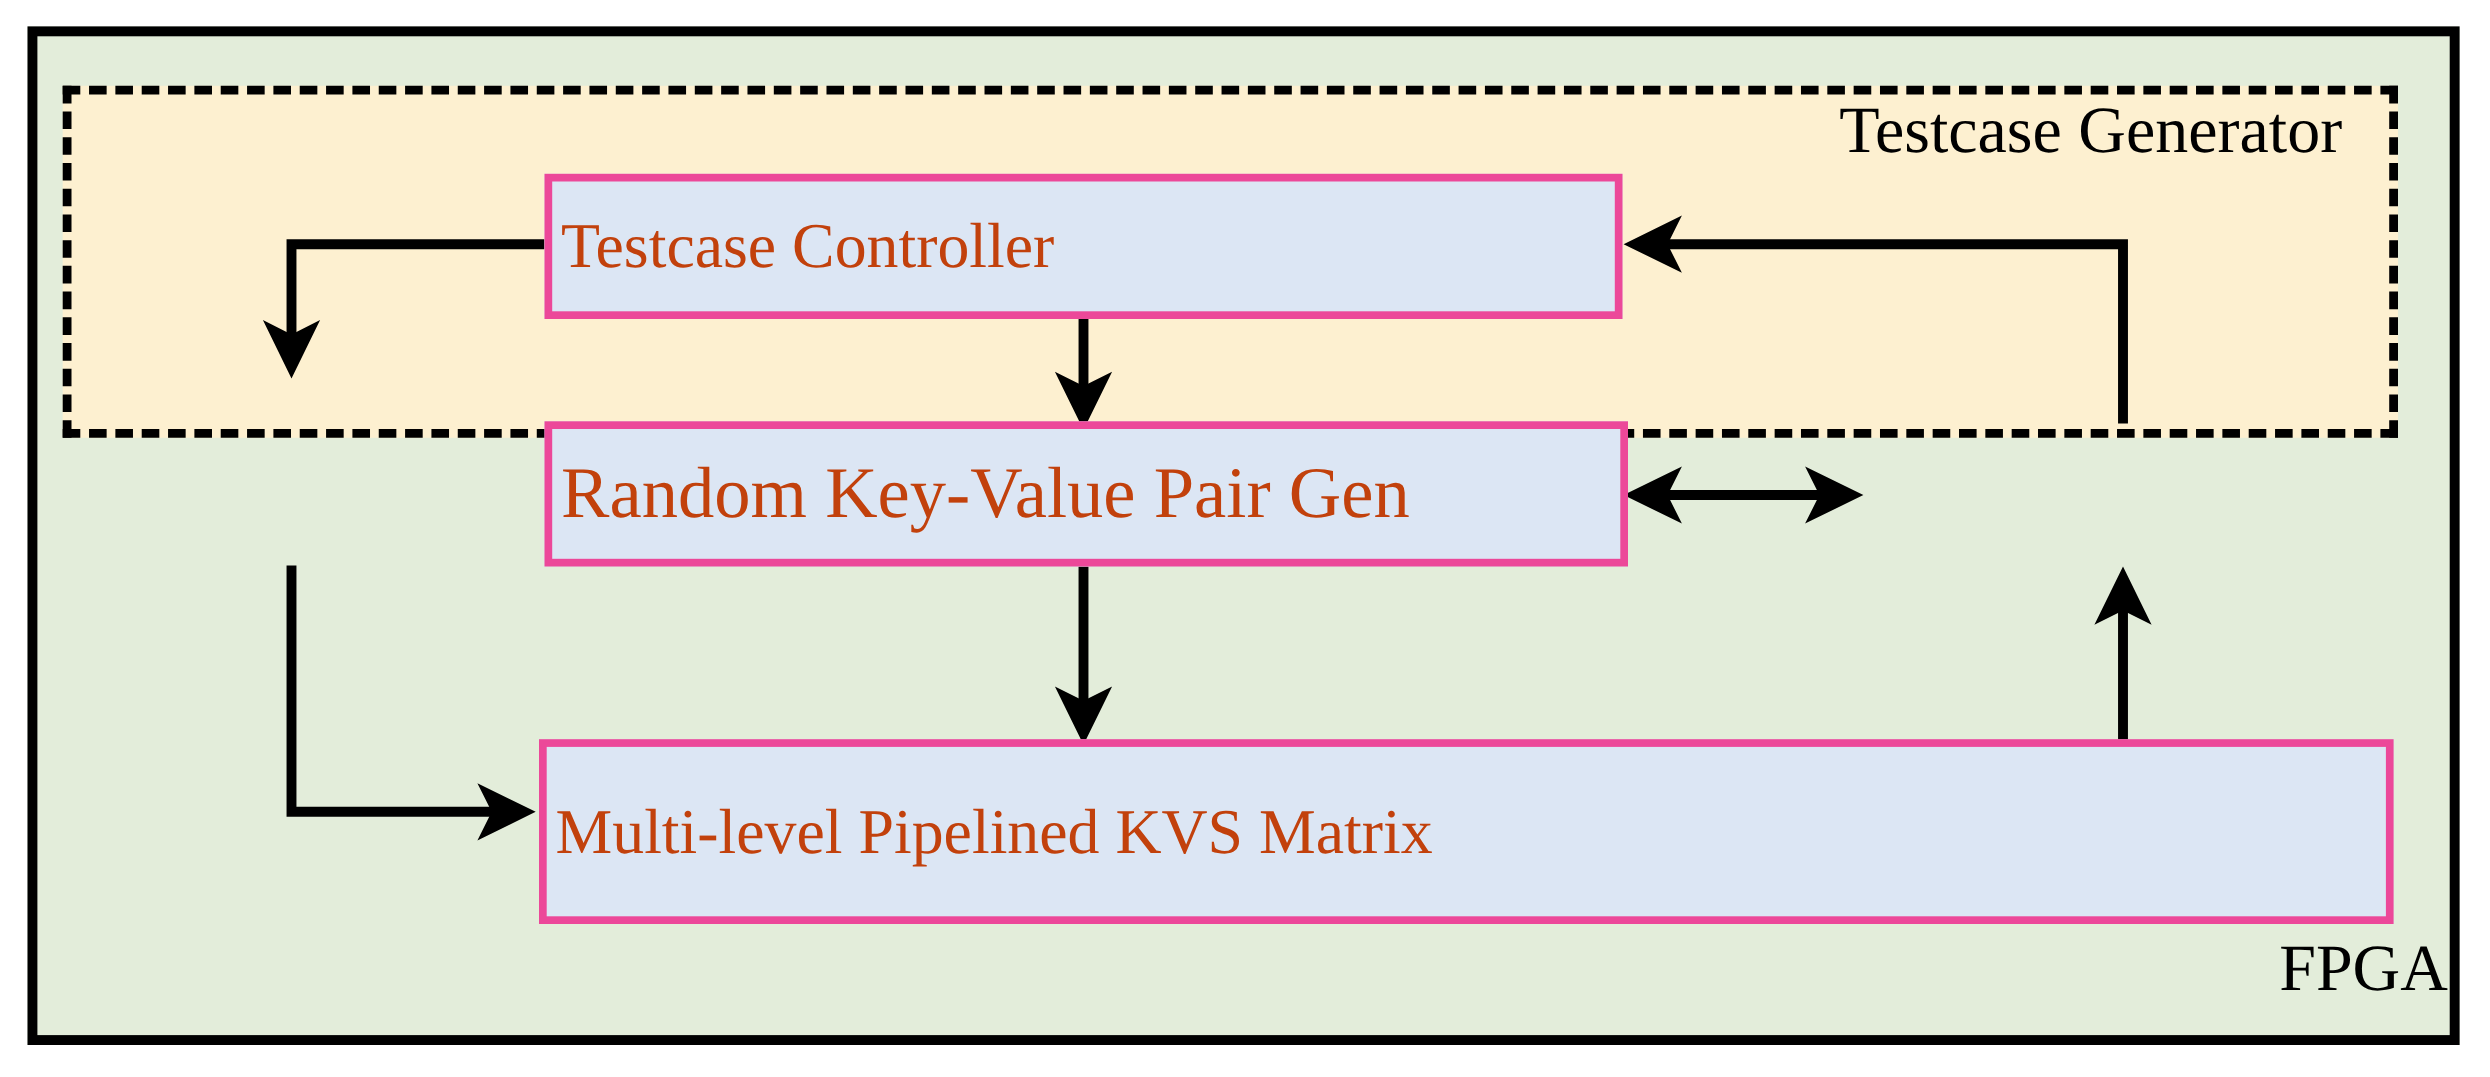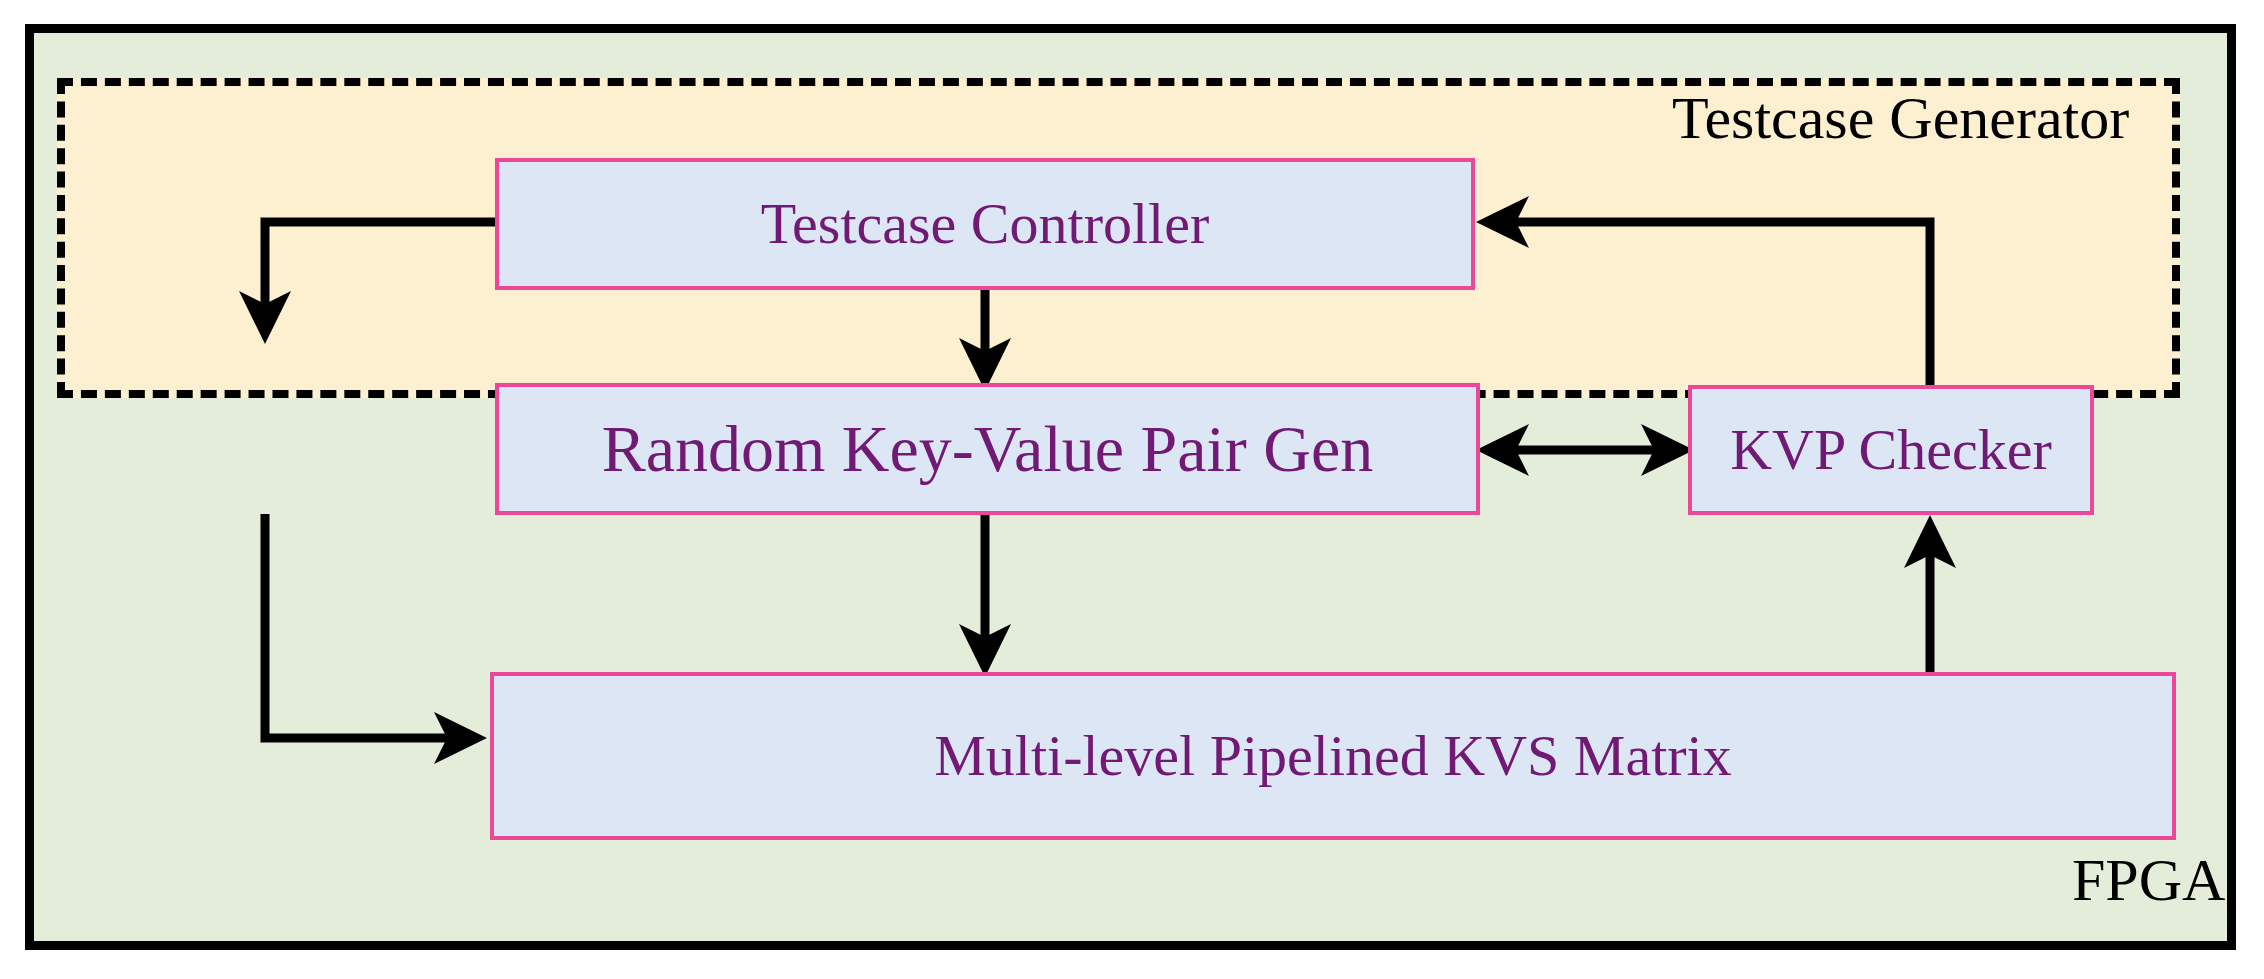--- a/index.html
+++ b/index.html
@@ -56,26 +56,26 @@
   .label-fpga {
     left: 2040px;
     top: 850px;
     font-size: 60px;
   }
   
   .block {
     position: absolute;
     box-sizing: border-box;
     background: #dce6f4;
-    border: 4px solid #ec4899;
+    border: 7px solid #ec4899;
     display: flex;
     align-items: center;
-    justify-content: center;
+    justify-content: flex-start;
     text-align: center;
-    color: #701a75;
+    color: #c2410c;
     line-height: 1.05;
   }
   .block-label {
     display: block;
     padding: 0 8px;
   }
   #block-testcase-controller {
     left: 495px;  top: 158px;  width: 980px;  height: 132px;
     font-size: 58px;
   }
@@ -168,21 +168,18 @@
 
   <div class="block" id="block-testcase-controller">
     <span class="block-label">Testcase Controller</span>
   </div>
 
 
   <div class="block" id="block-random-kvp-gen">
     <span class="block-label">Random Key-Value Pair Gen</span>
   </div>
 
-  <div class="block" id="block-kvp-checker">
-    <span class="block-label">KVP Checker</span>
-  </div>
 
   <div class="block" id="block-kvs-matrix">
     <span class="block-label">Multi-level Pipelined KVS Matrix</span>
   </div>
 
 </div>
 
 </body></html>

